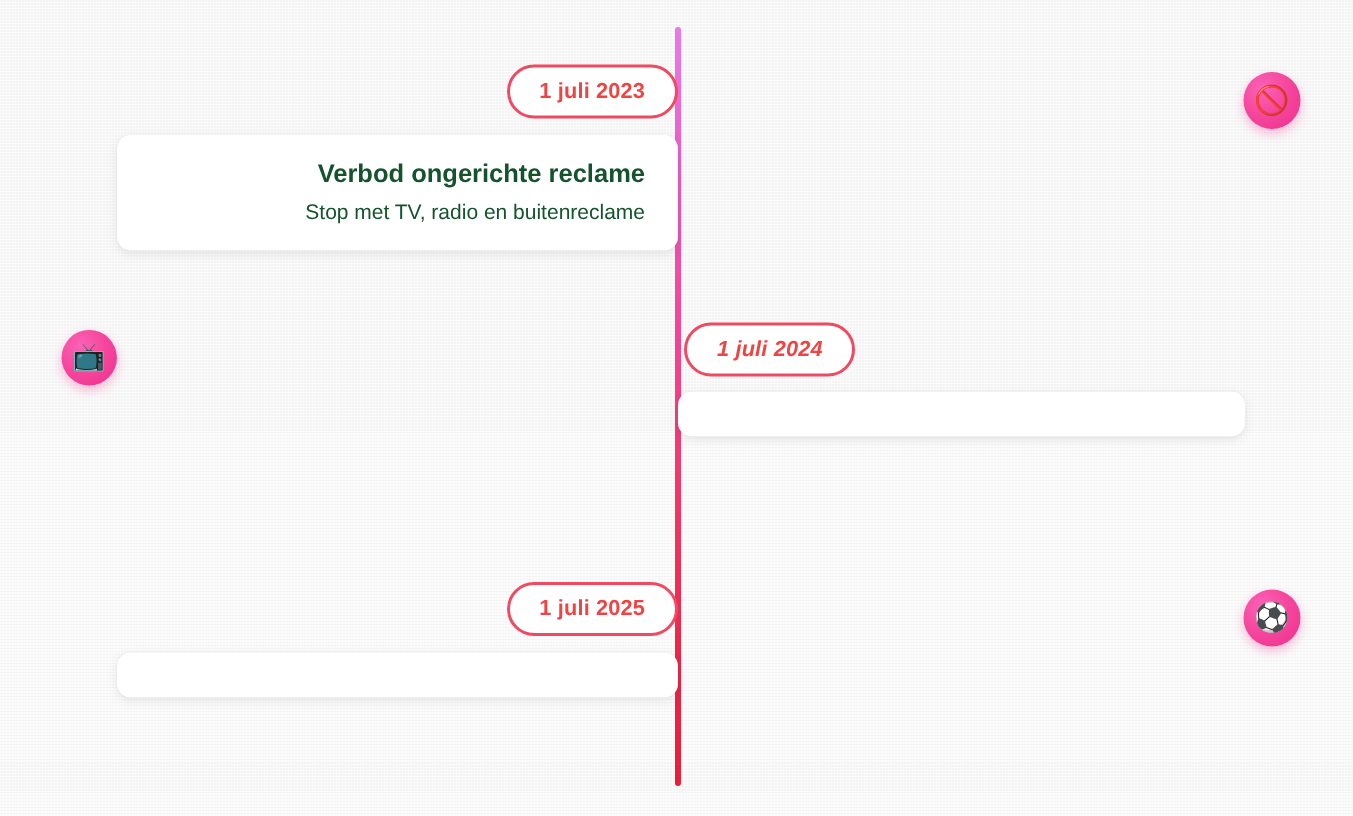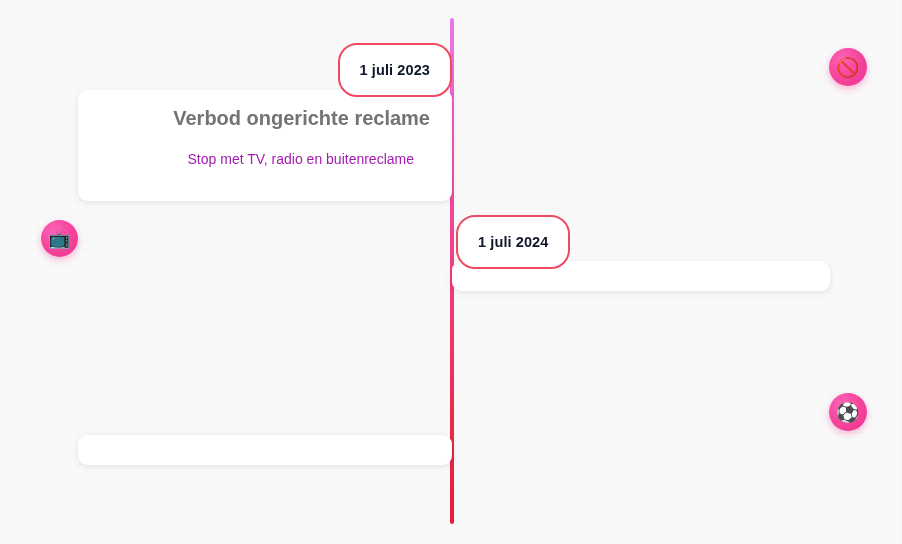--- a/index.html
+++ b/index.html
@@ -43,30 +43,30 @@
       #f3469b 38%,
       #f23668 62%,
       #ec2748 82%,
       #e61f39 100%);
     z-index: 3;
   }
 
   
   .date-pill {
     position: absolute;
-    height: 54px;
+    height: 36px;
     box-sizing: border-box;
     padding: 0 20px;
     display: flex;
     align-items: center;
     justify-content: center;
     background: #ffffff;
     border: 2px solid #f04a63;
     border-radius: 19px;
-    color: #0f172a;
+    color: #ef4444;
     font-size: 14.5px;
     font-weight: bold;
     letter-spacing: 0.1px;
     white-space: nowrap;
     z-index: 5;
   }
 
   .pill-left  { right: 450px; }
   .pill-right { left: 456px; }
 
@@ -78,33 +78,33 @@
     border-radius: 9px;
     box-shadow: 0 2px 7px rgba(0, 0, 0, 0.085), 0 0 1px rgba(0, 0, 0, 0.06);
     padding: 14px 22px 16px 22px;
     z-index: 4;
   }
 
   .card-left  { right: 450px; text-align: right; }
   .card-right { left: 452px;  text-align: left;  }
 
   .card-title {
-    font-size: 20px;
+    font-size: 17px;
     font-weight: bold;
-    color: #737373;
+    color: #14532d;
     line-height: 1.45;
     margin: 0 0 2px 0;
   }
 
   .card-subtitle {
     font-size: 14px;
     font-weight: normal;
-    color: #a21caf;
+    color: #14532d;
     line-height: 1.45;
-    margin: 16px;
+    margin: 0;
   }
 
   
   .float-badge {
     position: absolute;
     border-radius: 50%;
     display: flex;
     align-items: center;
     justify-content: center;
     background: radial-gradient(circle at 34% 30%, #fb63b8 0%, #f5479d 45%, #ef2f8c 100%);
@@ -127,27 +127,30 @@
 
   <div class="date-pill pill-left" style="top:43px;">
     <span>1 juli 2023</span>
   </div>
 
   <div class="event-card card-left" style="top:90px; width:374px;">
     <div class="card-title">Verbod ongerichte reclame</div>
     <div class="card-subtitle">Stop met TV, radio en buitenreclame</div>
   </div>
 
-  <div class="date-pill pill-right" style="top:215px;">
+  <div class="date-pill pill-right" style="top:215px;font-style:italic;">
     <span>1 juli 2024</span>
   </div>
 
   <div class="event-card card-right" style="top:261px; width:378px;">
   </div>
 
+  <div class="date-pill pill-left" style="top:388px;">
+    <span>1 juli 2025</span>
+  </div>
 
   <div class="event-card card-left" style="top:435px; width:374px;">
   </div>
 
   <div class="float-badge" style="left:829px; top:48px; width:38px; height:38px;">
     <span class="badge-glyph" style="font-size:19px;">🚫</span>
   </div>
 
   <div class="float-badge" style="left:41px; top:220px; width:37px; height:37px;">
     <span class="badge-glyph" style="font-size:18px;">📺</span>

